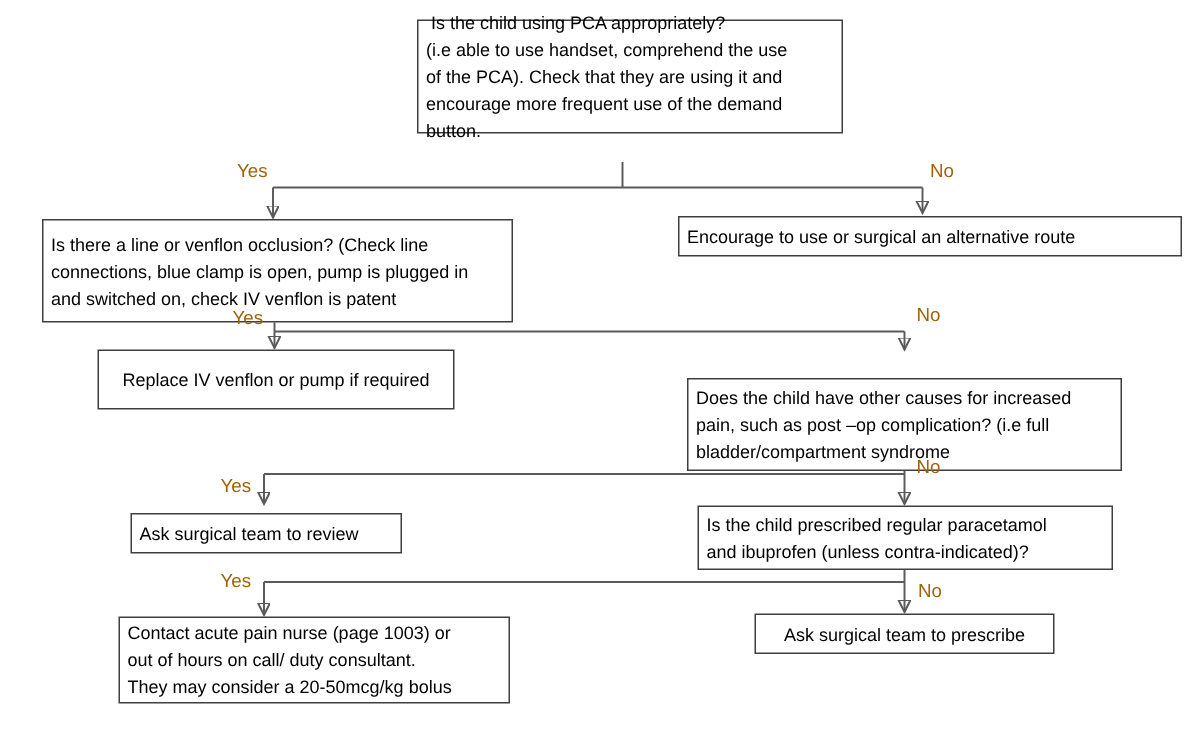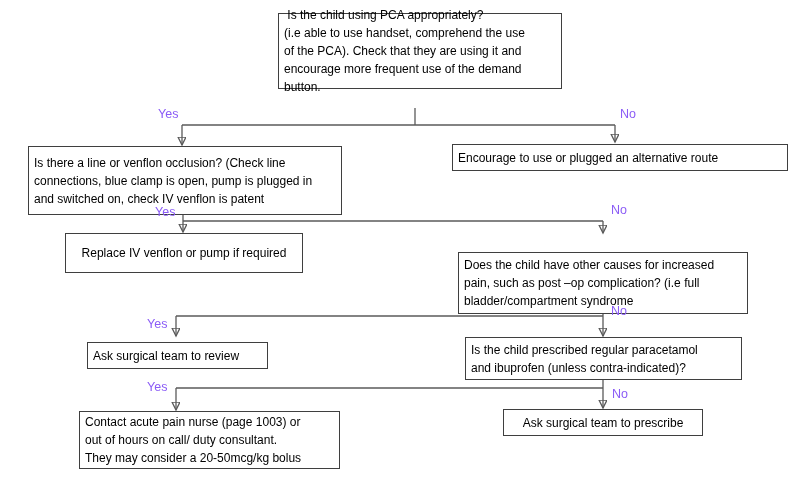--- a/index.html
+++ b/index.html
@@ -36,21 +36,21 @@
     font-size: 12px;
     line-height: 18px;
     white-space: pre-wrap;
     display: flex;
     align-items: center;
     padding: 2px 5px;
   }
   .node.center { justify-content: center; text-align: center; }
   .edge-label {
     position: absolute;
-    color: #8b5cf6;
+    color: #a16207;
     font-size: 12.5px;
     line-height: 14px;
     white-space: nowrap;
   }
 </style>
 </head>
 <body>
 
 <div class="canvas">
 
@@ -83,21 +83,21 @@
   <div class="node" style="left:278px; top:13px; width:284px; height:76px;"> Is the child using PCA appropriately?
 (i.e able to use handset, comprehend the use
 of the PCA). Check that they are using it and
 encourage more frequent use of the demand
 button.</div>
 
   <div class="node" style="left:28px; top:146px; width:314px; height:69px;">Is there a line or venflon occlusion? (Check line
 connections, blue clamp is open, pump is plugged in
 and switched on, check IV venflon is patent</div>
 
-  <div class="node" style="left:452px; top:144px; width:336px; height:27px;">Encourage to use or plugged an alternative route</div>
+  <div class="node" style="left:452px; top:144px; width:336px; height:27px;">Encourage to use or surgical an alternative route</div>
 
   <div class="node center" style="left:65px; top:233px; width:238px; height:40px;">Replace IV venflon or pump if required</div>
 
   <div class="node" style="left:458px; top:234px; width:290px; height:62px;margin-top:18px;">Does the child have other causes for increased
 pain, such as post –op complication? (i.e full
 bladder/compartment syndrome</div>
 
   <div class="node" style="left:87px; top:342px; width:181px; height:27px;">Ask surgical team to review</div>
 
   <div class="node" style="left:465px; top:337px; width:277px; height:43px;">Is the child prescribed regular paracetamol

